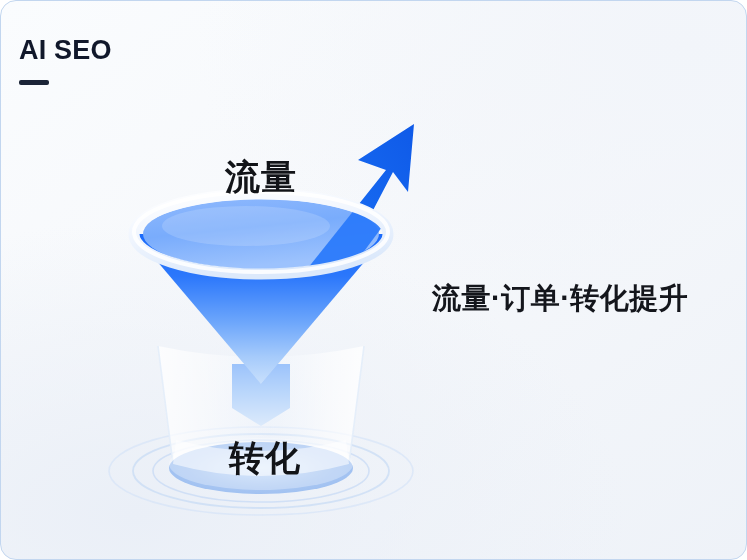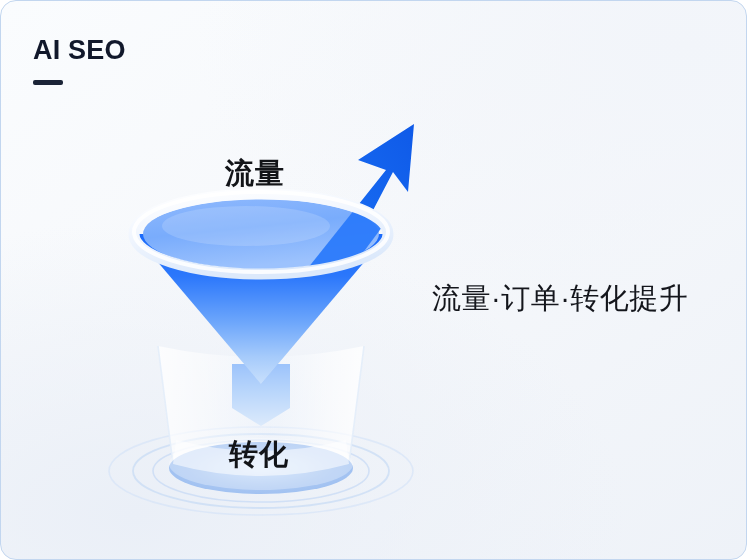--- a/index.html
+++ b/index.html
@@ -21,21 +21,21 @@
       radial-gradient(110% 90% at 92% 8%, #f2f5fa 0%, rgba(242,245,250,0) 60%),
       linear-gradient(145deg, #fafcfe 0%, #f6f8fb 45%, #eef2f8 100%);
     border: 1.5px solid #c2d6ef;
     border-radius: 16px;
     box-sizing: border-box;
   }
 
   
   #title-block {
     position: absolute;
-    left: 32px;
+    left: 18px;
     top: 36px;
   }
   #page-title {
     font-size: 27px;
     font-weight: bold;
     letter-spacing: 0.2px;
     color: #11182b;
     line-height: 1;
     white-space: nowrap;
   }
@@ -46,21 +46,21 @@
     border-radius: 2px;
     background: #1b2437;
   }
 
   
   #tagline {
     position: absolute;
     left: 431px;
     top: 278px;
     font-size: 29px;
-    font-weight: normal;
+    font-weight: bold;
     color: #14161c;
     letter-spacing: 0.5px;
     white-space: nowrap;
   }
 
   
   #illustration {
     position: absolute;
     left: 95px;
     top: 95px;
@@ -70,21 +70,21 @@
   #illustration svg {
     display: block;
     width: 100%;
     height: 100%;
     overflow: visible;
   }
 
   
   .funnel-label {
     position: absolute;
-    font-size: 29px;
+    font-size: 35px;
     font-weight: bold;
     color: #121418;
     white-space: nowrap;
     letter-spacing: 1px;
   }
   #label-traffic {
     left: 224px;
     top: 153px;
   }
   #label-conversion {

